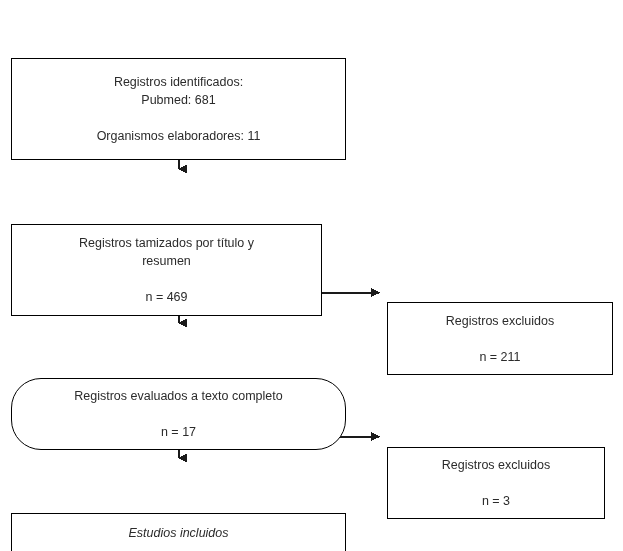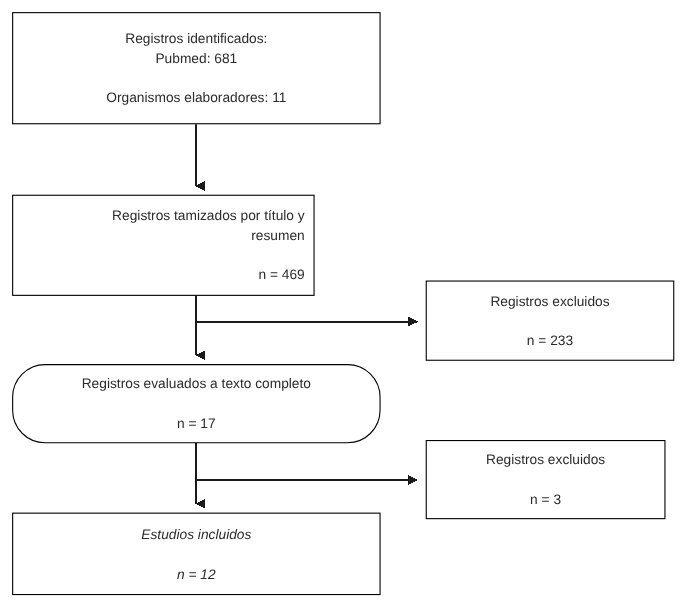--- a/index.html
+++ b/index.html
@@ -29,32 +29,33 @@
     background: #ffffff;
     display: flex;
     flex-direction: column;
     align-items: center;
     justify-content: center;
     text-align: center;
     font-size: 12.5px;
     line-height: 18px;
     color: #2b2b2b;
     padding: 4px 8px;
+    margin-top: 47px;
   }
   .node .line {
     display: block;
     white-space: nowrap;
   }
   .node .spacer {
     display: block;
     height: 18px;
   }
   
   #node-identified   { left: 11px;  top: 11px;  width: 335px; height: 102px; }
-  #node-screened     { left: 11px;  top: 177px; width: 275px; height: 92px; align-items: flex-end;  }
+  #node-screened     { left: 11px;  top: 177px; width: 311px; height: 92px;  }
   #node-excluded-1   { left: 387px; top: 255px; width: 226px; height: 73px;  }
   #node-fulltext     { left: 11px;  top: 331px; width: 335px; height: 72px; border-radius: 30px;  }
   #node-excluded-2   { left: 387px; top: 400px; width: 218px; height: 72px;  }
   #node-included     { left: 11px;  top: 466px; width: 335px; height: 75px; font-style: italic;  }
 
   .arrow-layer {
     position: absolute;
     left: 0; top: 0;
     width: 623px; height: 551px;
     pointer-events: none;
@@ -109,21 +110,21 @@
   <div class="node" id="node-screened">
     <span class="line">Registros tamizados por título y</span>
     <span class="line">resumen</span>
     <span class="spacer"></span>
     <span class="line">n = 469</span>
   </div>
 
   <div class="node" id="node-excluded-1">
     <span class="line">Registros excluidos</span>
     <span class="spacer"></span>
-    <span class="line">n = 233</span>
+    <span class="line">n = 211</span>
   </div>
 
   <div class="node" id="node-fulltext">
     <span class="line">Registros evaluados a texto completo</span>
     <span class="spacer"></span>
     <span class="line">n = 17</span>
   </div>
 
   <div class="node" id="node-excluded-2">
     <span class="line">Registros excluidos</span>

